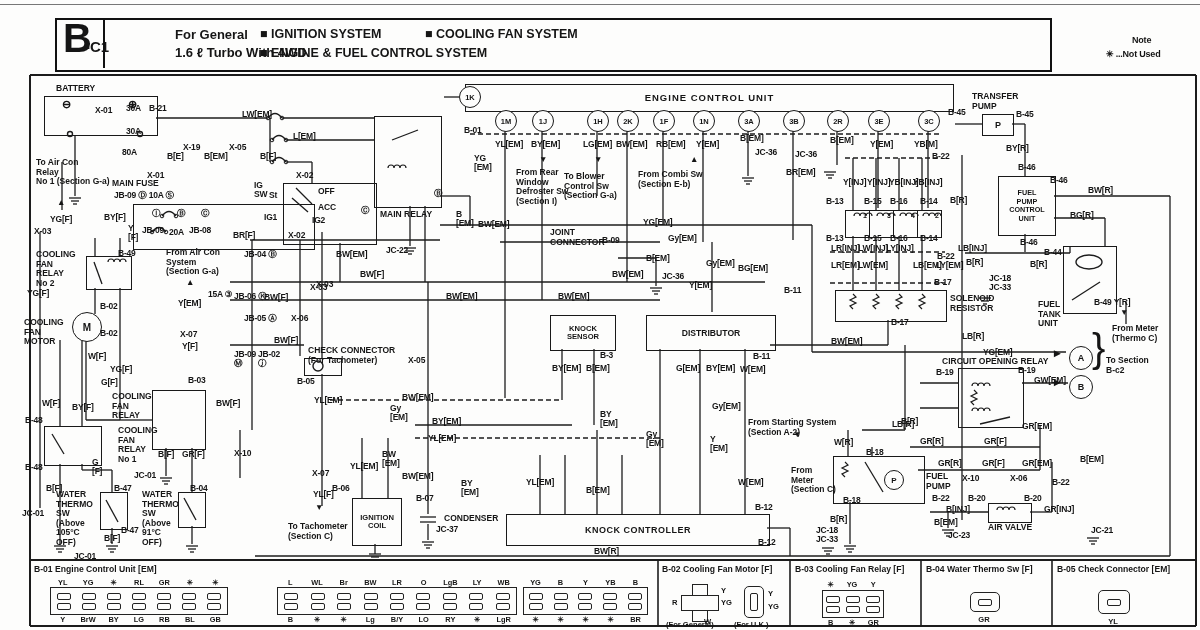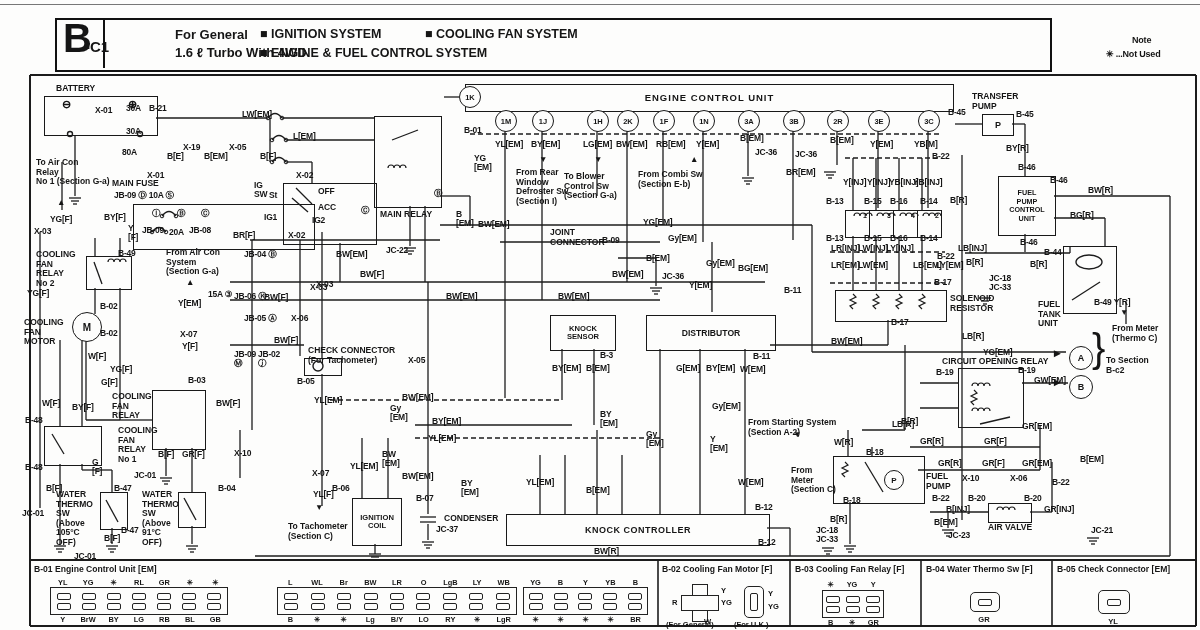--- a/index.html
+++ b/index.html
@@ -678,21 +678,21 @@
 [F]</span>
     <span class="wl" style="left: 46px; top: 484px;">B[F]</span>
     <span class="wl" style="left: 134px; top: 471px;">JC-01</span>
     <span class="wl" style="left: 114px; top: 484px;">B-47</span>
     <span class="wl" style="left: 121px; top: 526px;">B-47</span>
     <span class="wl" style="left: 104px; top: 534px;">B[F]</span>
     <span class="wl" style="left: 22px; top: 509px;">JC-01</span>
     <span class="wl" style="left: 74px; top: 552px;">JC-01</span>
     <span class="wl" style="left: 158px; top: 450px;">B[F]</span>
     <span class="wl" style="left: 182px; top: 450px;">GR[F]</span>
-    <span class="wl" style="left: 190px; top: 484px; margin-left: 28px;">B-04</span>
+    <span class="wl" style="left: 190px; top: 484px;">B-04</span>
     <span class="wl" style="left: 208px; top: 290px;">15A ③</span>
     <span class="wl" style="left: 178px; top: 299px;">Y[EM]</span>
     <span class="wl" style="left: 186px; top: 278px;">▲</span>
     <span class="wl" style="left: 180px; top: 330px;">X-07</span>
     <span class="wl" style="left: 182px; top: 342px;">Y[F]</span>
     <span class="wl" style="left: 188px; top: 376px;">B-03</span>
     <span class="wl" style="left: 244px; top: 250px;">JB-04 Ⓑ</span>
     <span class="wl" style="left: 234px; top: 292px;">JB-06 Ⓚ</span>
     <span class="wl" style="left: 264px; top: 293px;">BW[F]</span>
     <span class="wl" style="left: 316px; top: 280px;">X-03</span>

